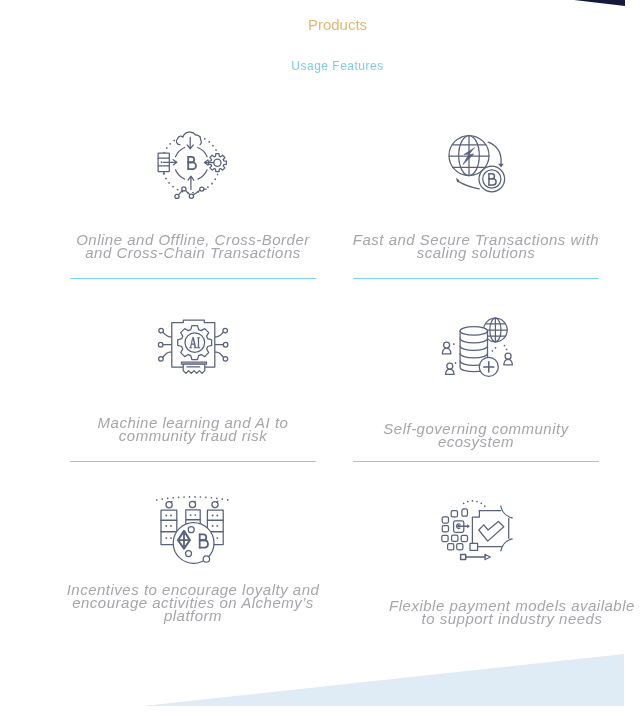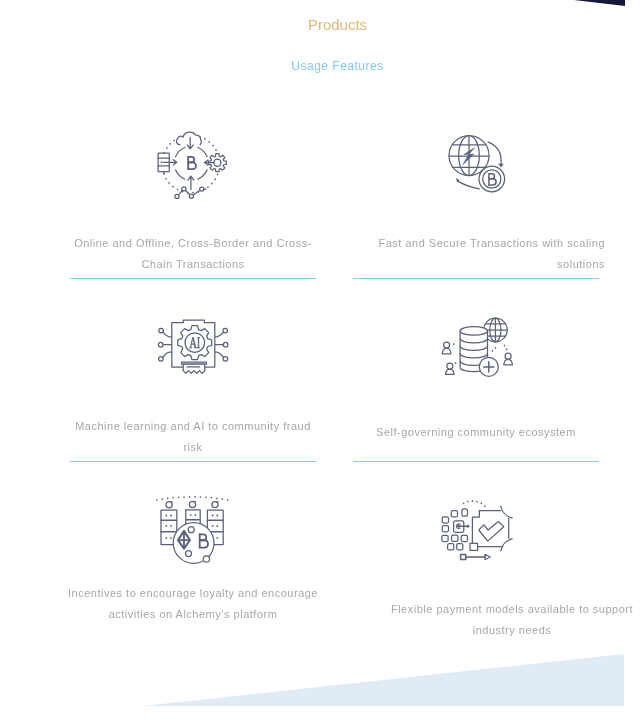--- a/index.html
+++ b/index.html
@@ -6,21 +6,21 @@
   html,body{margin:0;padding:0;}
   body{width:640px;height:724px;background:#ffffff;position:relative;overflow:hidden;
        font-family:"Liberation Sans",sans-serif;-webkit-font-smoothing:antialiased;}
   .deco{position:absolute;left:0;top:0;width:640px;height:724px;pointer-events:none;}
   .page-title{position:absolute;left:0;top:16.5px;width:675px;text-align:center;
       font-size:15px;line-height:16px;color:#e0b875;letter-spacing:0px;}
   .page-sub{position:absolute;left:0;top:58.5px;width:675px;text-align:center;
       font-size:12px;line-height:14px;color:#7ecbeb;letter-spacing:0.5px;}
   .card{position:absolute;width:246px;}
   .card-text{position:absolute;left:-6px;width:258px;text-align:center;
-      font-size:11px;line-height:21px;color:#a6a6ab;letter-spacing:0.5px;}
+      font-size:15px;line-height:13px;color:#a6a6ab;letter-spacing:0.5px;font-style:italic;}
   .card-rule{position:absolute;left:0;width:246px;height:1.2px;background:#7fd2ee;}
   svg.icon{position:absolute;overflow:visible;}
 </style>
 </head>
 <body>
 
 <svg class="deco" viewBox="0 0 640 724">
   <polygon points="574,0 625,0 625,6" fill="#15193a"></polygon>
   <polygon points="143,706 624,654 624,706" fill="#dfecf5"></polygon>
 </svg>
@@ -99,21 +99,21 @@
     <g>
       <circle cx="491.8" cy="179.0" r="12.8" fill="#ffffff"></circle>
       <circle cx="491.8" cy="179.0" r="9.1"></circle>
       <g stroke-width="1.5">
         <path d="M488.95,173.65 h3.0 a2.5,2.5 0 0 1 0,5.0 h-3.0"></path>
         <path d="M488.95,178.65 h4.0 a3.15,3.15 0 0 1 0,6.3 h-4.0"></path>
         <path d="M488.95,173.65 V184.95"></path>
       </g>
     </g>
   </svg>
-  <div class="card-text" style="top:114px;text-align:right;">Fast and Secure Transactions with scaling solutions</div>
+  <div class="card-text" style="top:114px;">Fast and Secure Transactions with scaling solutions</div>
   <div class="card-rule" style="top:159px;"></div>
 </div>
 
 <div class="card" style="left:70px;top:302px;">
   <svg class="icon" style="left:86px;top:14px;" width="76" height="64" viewBox="156 316 76 64" fill="none" stroke="#5a627a" stroke-width="1.25" stroke-linecap="round" stroke-linejoin="round">
 
     <g>
       <path d="M163.1,332.4 Q166.8,336.6 169.6,336.8 H172"></path>
       <path d="M163.1,344.7 H172"></path>
       <path d="M163.1,357.0 Q166.8,352.4 169.6,352.2 H172"></path>

